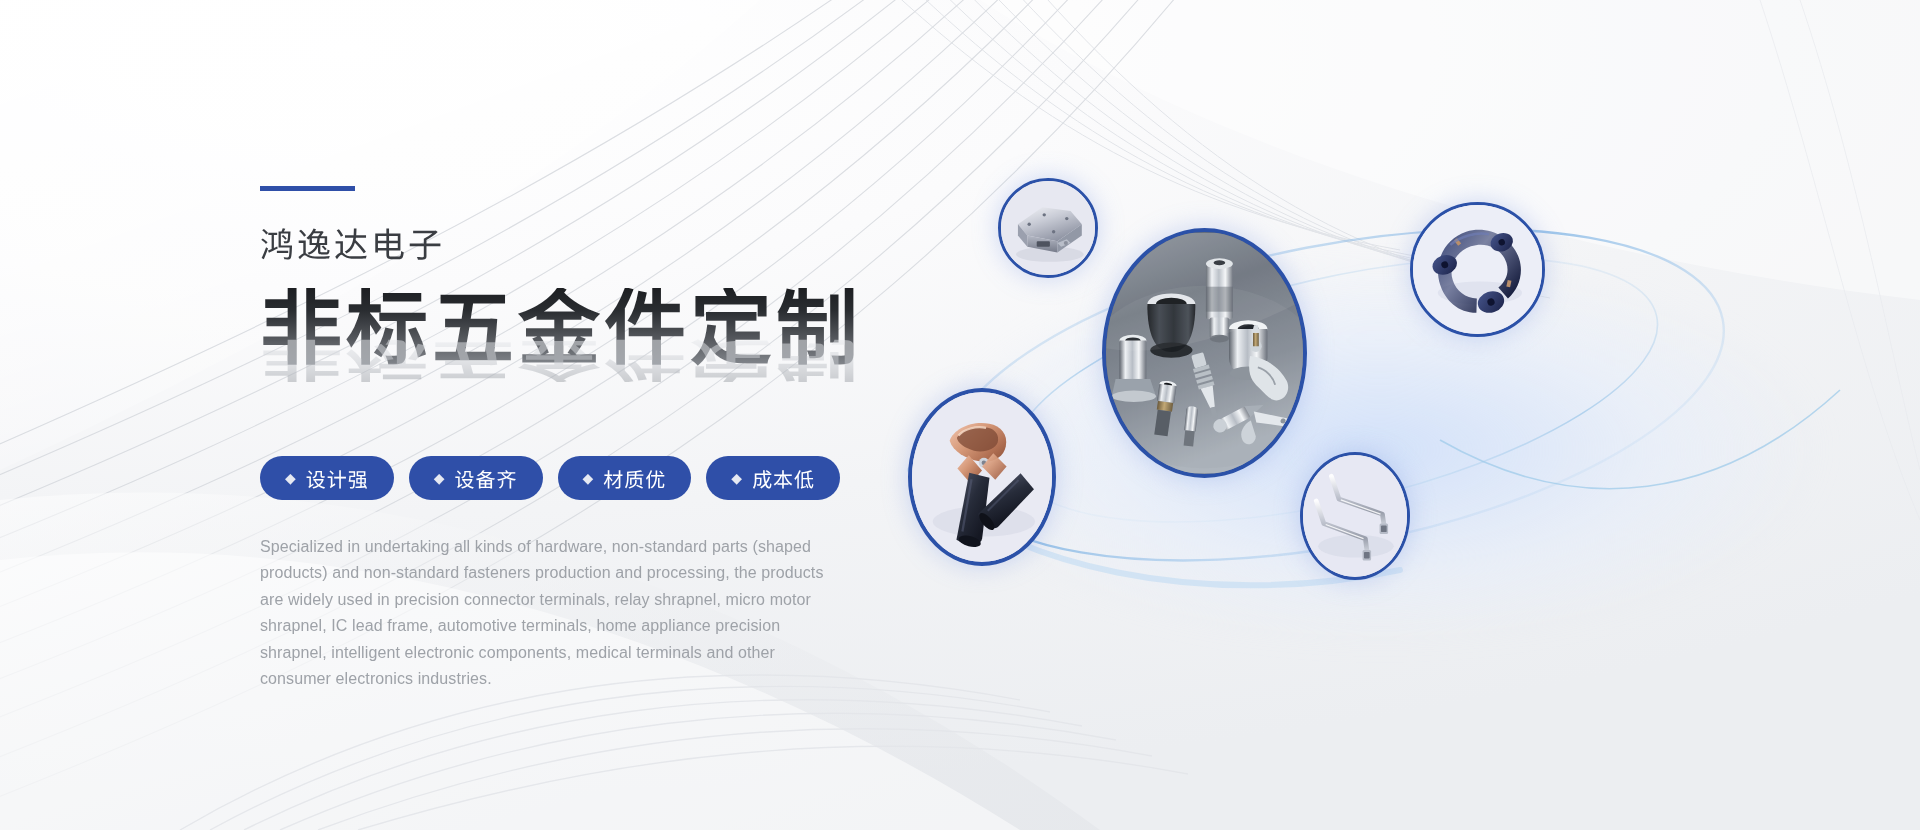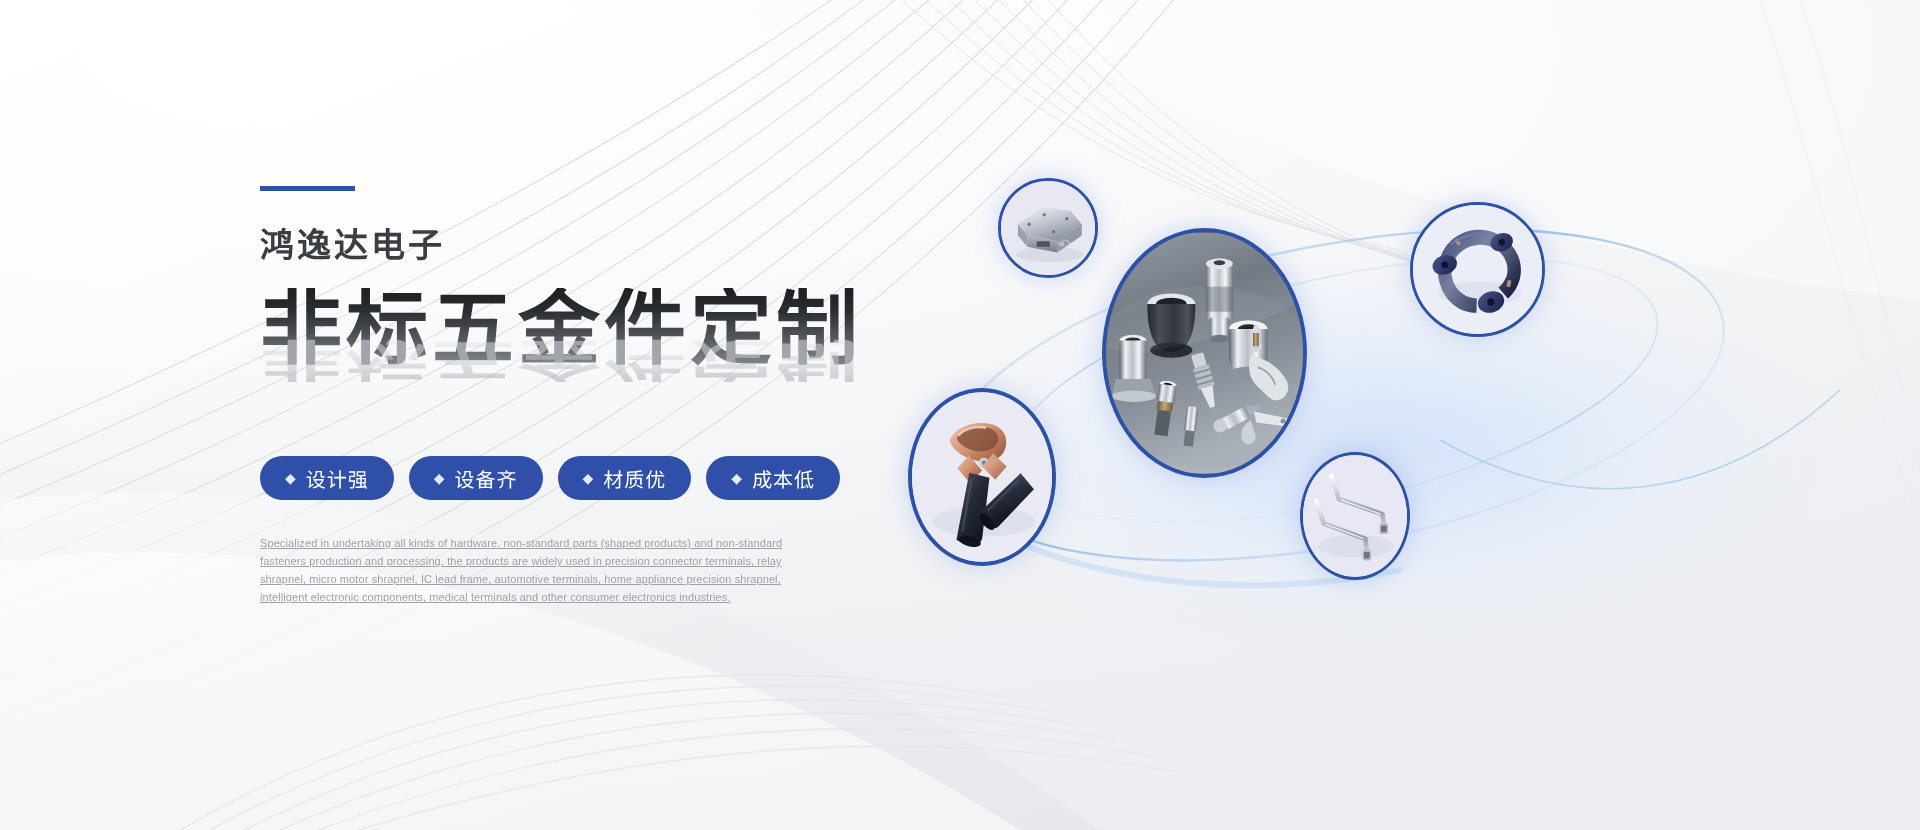--- a/index.html
+++ b/index.html
@@ -35,21 +35,21 @@
   .accent-rule{
     width:95px; height:5px;
     background:#2f4fa8;
     margin-bottom:37px;
   }
 
   .brand{
     font-size:34px;
     letter-spacing:3px;
     color:#3a3d42;
-    font-weight:700;
+    font-weight:400;
     line-height:1;
     margin-bottom:26px;
     white-space:nowrap;
   }
 
   
   .headline-wrap{ position:relative; height:150px; margin-bottom:18px;margin-top:8px; }
 
   .headline{
     font-size:82px;
@@ -94,25 +94,24 @@
     letter-spacing:1px;
     white-space:nowrap;
     cursor:pointer;
     user-select:none;
   }
   .pill .dia{ font-size:14px; line-height:1; color:#e6e9f2; }
 
   
   .blurb{
     width:565px;
-    font-size:11px;
+    font-size:16px;
     line-height:1.65;
     color:#9ea2a8;
     letter-spacing:.1px;
-    text-decoration:underline;
   }
 
   
   .visual{
     position:absolute;
     left:880px; top:140px;
     width:1000px; height:560px;
     z-index:5;
   }
 

